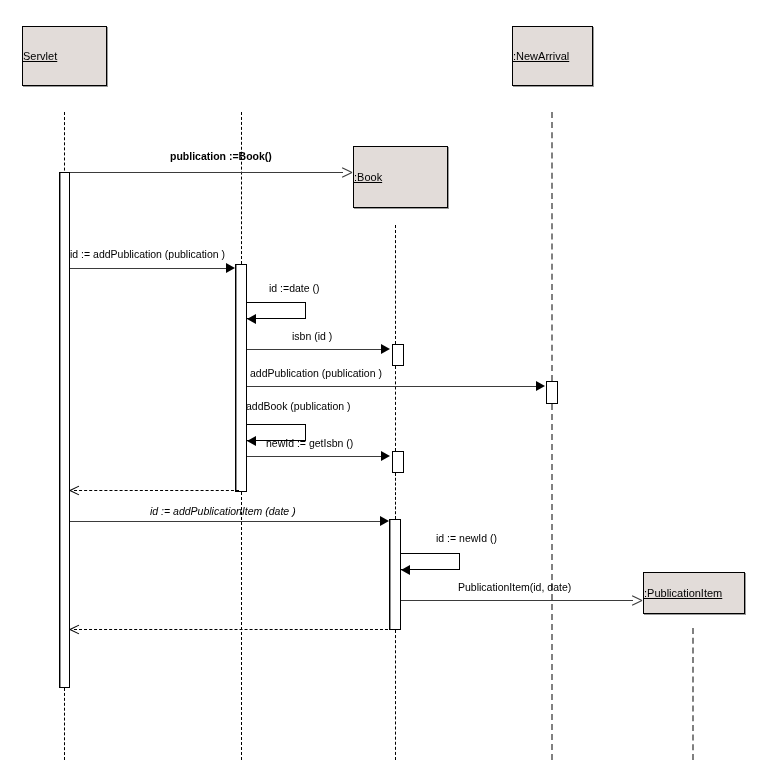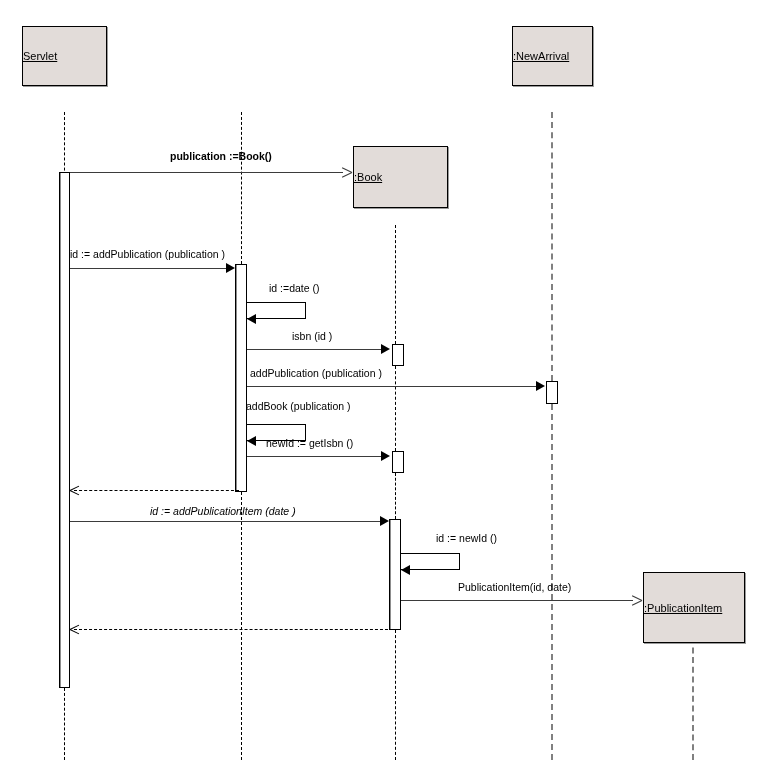--- a/index.html
+++ b/index.html
@@ -149,21 +149,21 @@
 
 
   <div class="obj-box" style="left:512px; top:26px; width:81px; height:60px;">
     <span class="obj-label">:NewArrival</span>
   </div>
 
   <div class="obj-box" style="left:353px; top:146px; width:95px; height:62px;">
     <span class="obj-label">:Book</span>
   </div>
 
-  <div class="obj-box" style="left:643px; top:572px; width:102px; height:71px;">
+  <div class="obj-box" style="left:643px; top:572px; width:102px; height:42px;">
     <span class="obj-label">:PublicationItem</span>
   </div>
 
   <div class="activation" style="left:59px; top:172px; width:11px; height:516px;"></div>
 
   <div class="activation" style="left:235px; top:264px; width:12px; height:228px;"></div>
 
   <div class="activation plain" style="left:392px; top:344px; width:12px; height:22px;"></div>
 
   <div class="activation plain" style="left:546px; top:381px; width:12px; height:23px;"></div>

